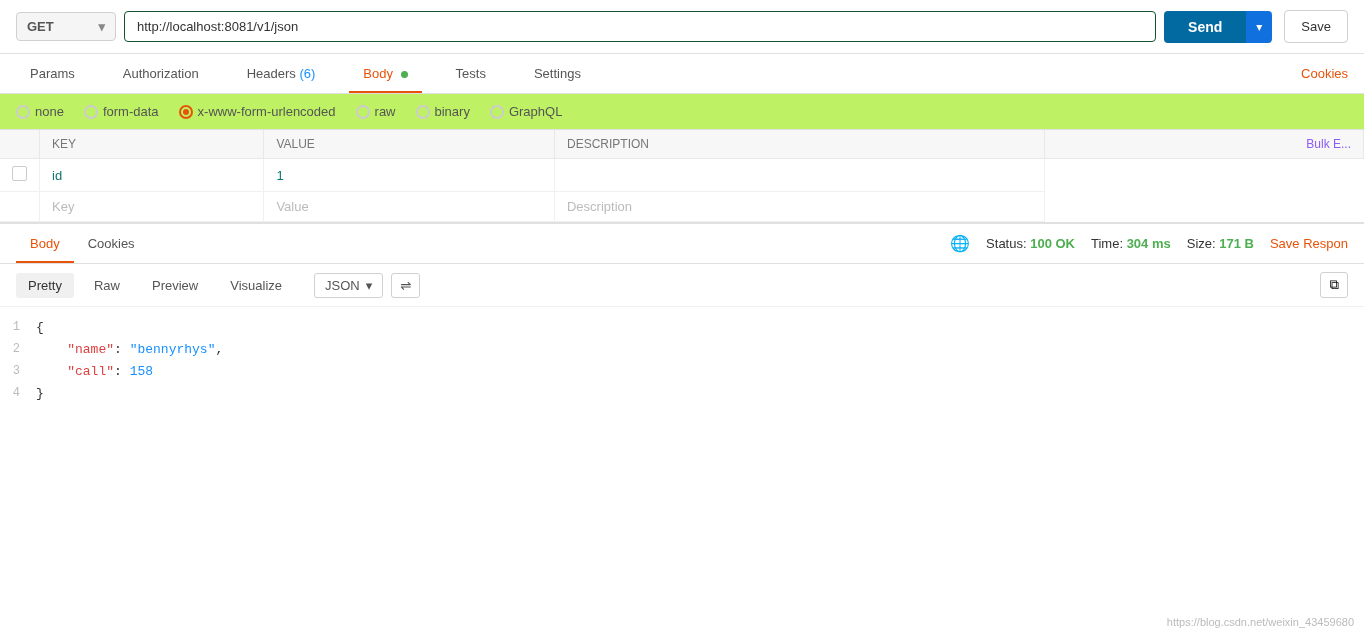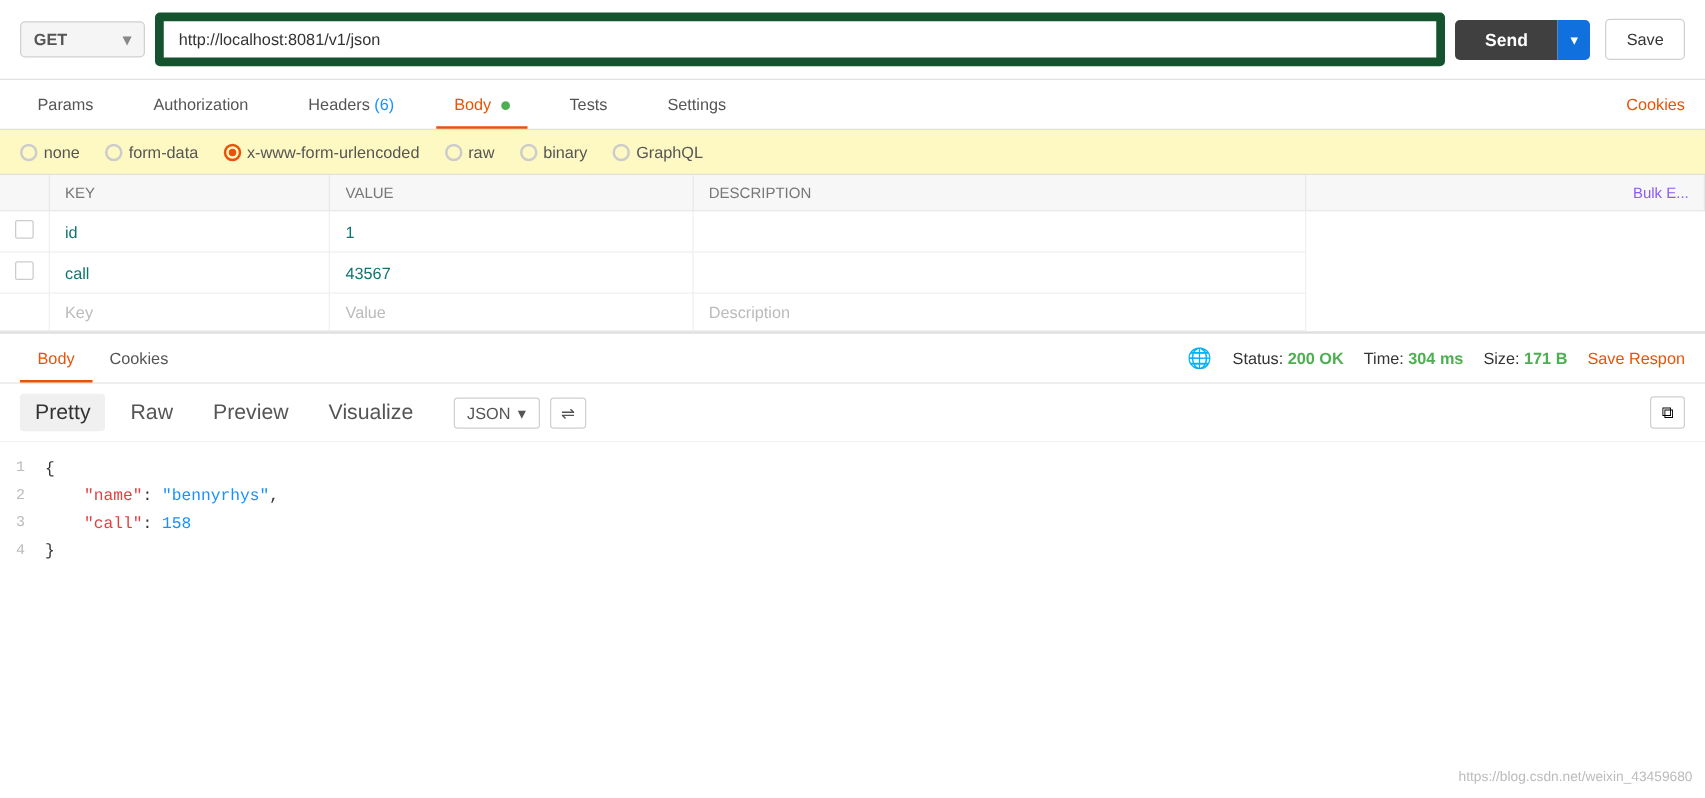--- a/index.html
+++ b/index.html
@@ -35,37 +35,37 @@
       min-width: 100px;
     }
 
     .method-select .chevron {
       margin-left: auto;
       color: #888;
     }
 
     .url-input {
       flex: 1;
-      border: 7px solid #14532d;
+      border: 1px solid #14532d;
       border-radius: 4px;
       padding: 7px 12px;
       font-size: 13px;
       outline: none;
       color: #333;
     }
 
     .send-btn-group {
       display: flex;
       align-items: stretch;
       border-radius: 4px;
       overflow: hidden;
     }
 
     .send-btn {
-      background: #404040;
+      background: #0369a1;
       color: #fff;
       border: none;
       padding: 8px 24px;
       font-size: 14px;
       font-weight: 600;
       cursor: pointer;
     }
 
     .send-dropdown {
       background: #1070dd;
@@ -142,21 +142,21 @@
       padding: 12px 0;
     }
 
     
     .body-type-row {
       display: flex;
       align-items: center;
       padding: 10px 16px;
       gap: 20px;
       border-bottom: 1px solid #e0e0e0;
-      background: #fef9c3;
+      background: #bef264;
     }
 
     .radio-option {
       display: flex;
       align-items: center;
       gap: 5px;
       cursor: pointer;
       color: #555;
       font-size: 13px;
     }
@@ -289,21 +289,21 @@
       padding: 8px 16px;
       gap: 8px;
       border-bottom: 1px solid #f0f0f0;
       background: #fff;
     }
 
     .fmt-tab {
       padding: 5px 12px;
       cursor: pointer;
       border-radius: 3px;
-      font-size: 17px;
+      font-size: 13px;
       color: #555;
     }
 
     .fmt-tab.active {
       background: #f0f0f0;
       color: #333;
       font-weight: 500;
     }
 
     .json-select {
@@ -463,44 +463,38 @@
     </tr>
   </thead>
   <tbody>
     <tr>
       <td class="check-col"><span class="checkbox-cell"></span></td>
       <td>id</td>
       <td>1</td>
       <td></td>
     </tr>
     <tr>
-      <td class="check-col"><span class="checkbox-cell"></span></td>
-      <td>call</td>
-      <td>43567</td>
-      <td></td>
-    </tr>
-    <tr>
       <td class="check-col"></td>
       <td class="placeholder">Key</td>
       <td class="placeholder">Value</td>
       <td class="placeholder">Description</td>
     </tr>
   </tbody>
 </table>
 
 <div class="response-tabs-bar">
   <div class="resp-tab active">
     <span>Body</span>
   </div>
   <div class="resp-tab">
     <span>Cookies</span>
   </div>
   <div class="resp-status-area">
     <span class="globe-icon">🌐</span>
-    <span>Status: <span class="status-ok">200 OK</span></span>
+    <span>Status: <span class="status-ok">100 OK</span></span>
     <span>Time: <span class="status-time">304 ms</span></span>
     <span>Size: <span class="status-size">171 B</span></span>
     <span class="save-response-btn">Save Respon</span>
   </div>
 </div>
 
 <div class="response-format-bar">
   <div class="fmt-tab active">Pretty</div>
   <div class="fmt-tab">Raw</div>
   <div class="fmt-tab">Preview</div>

